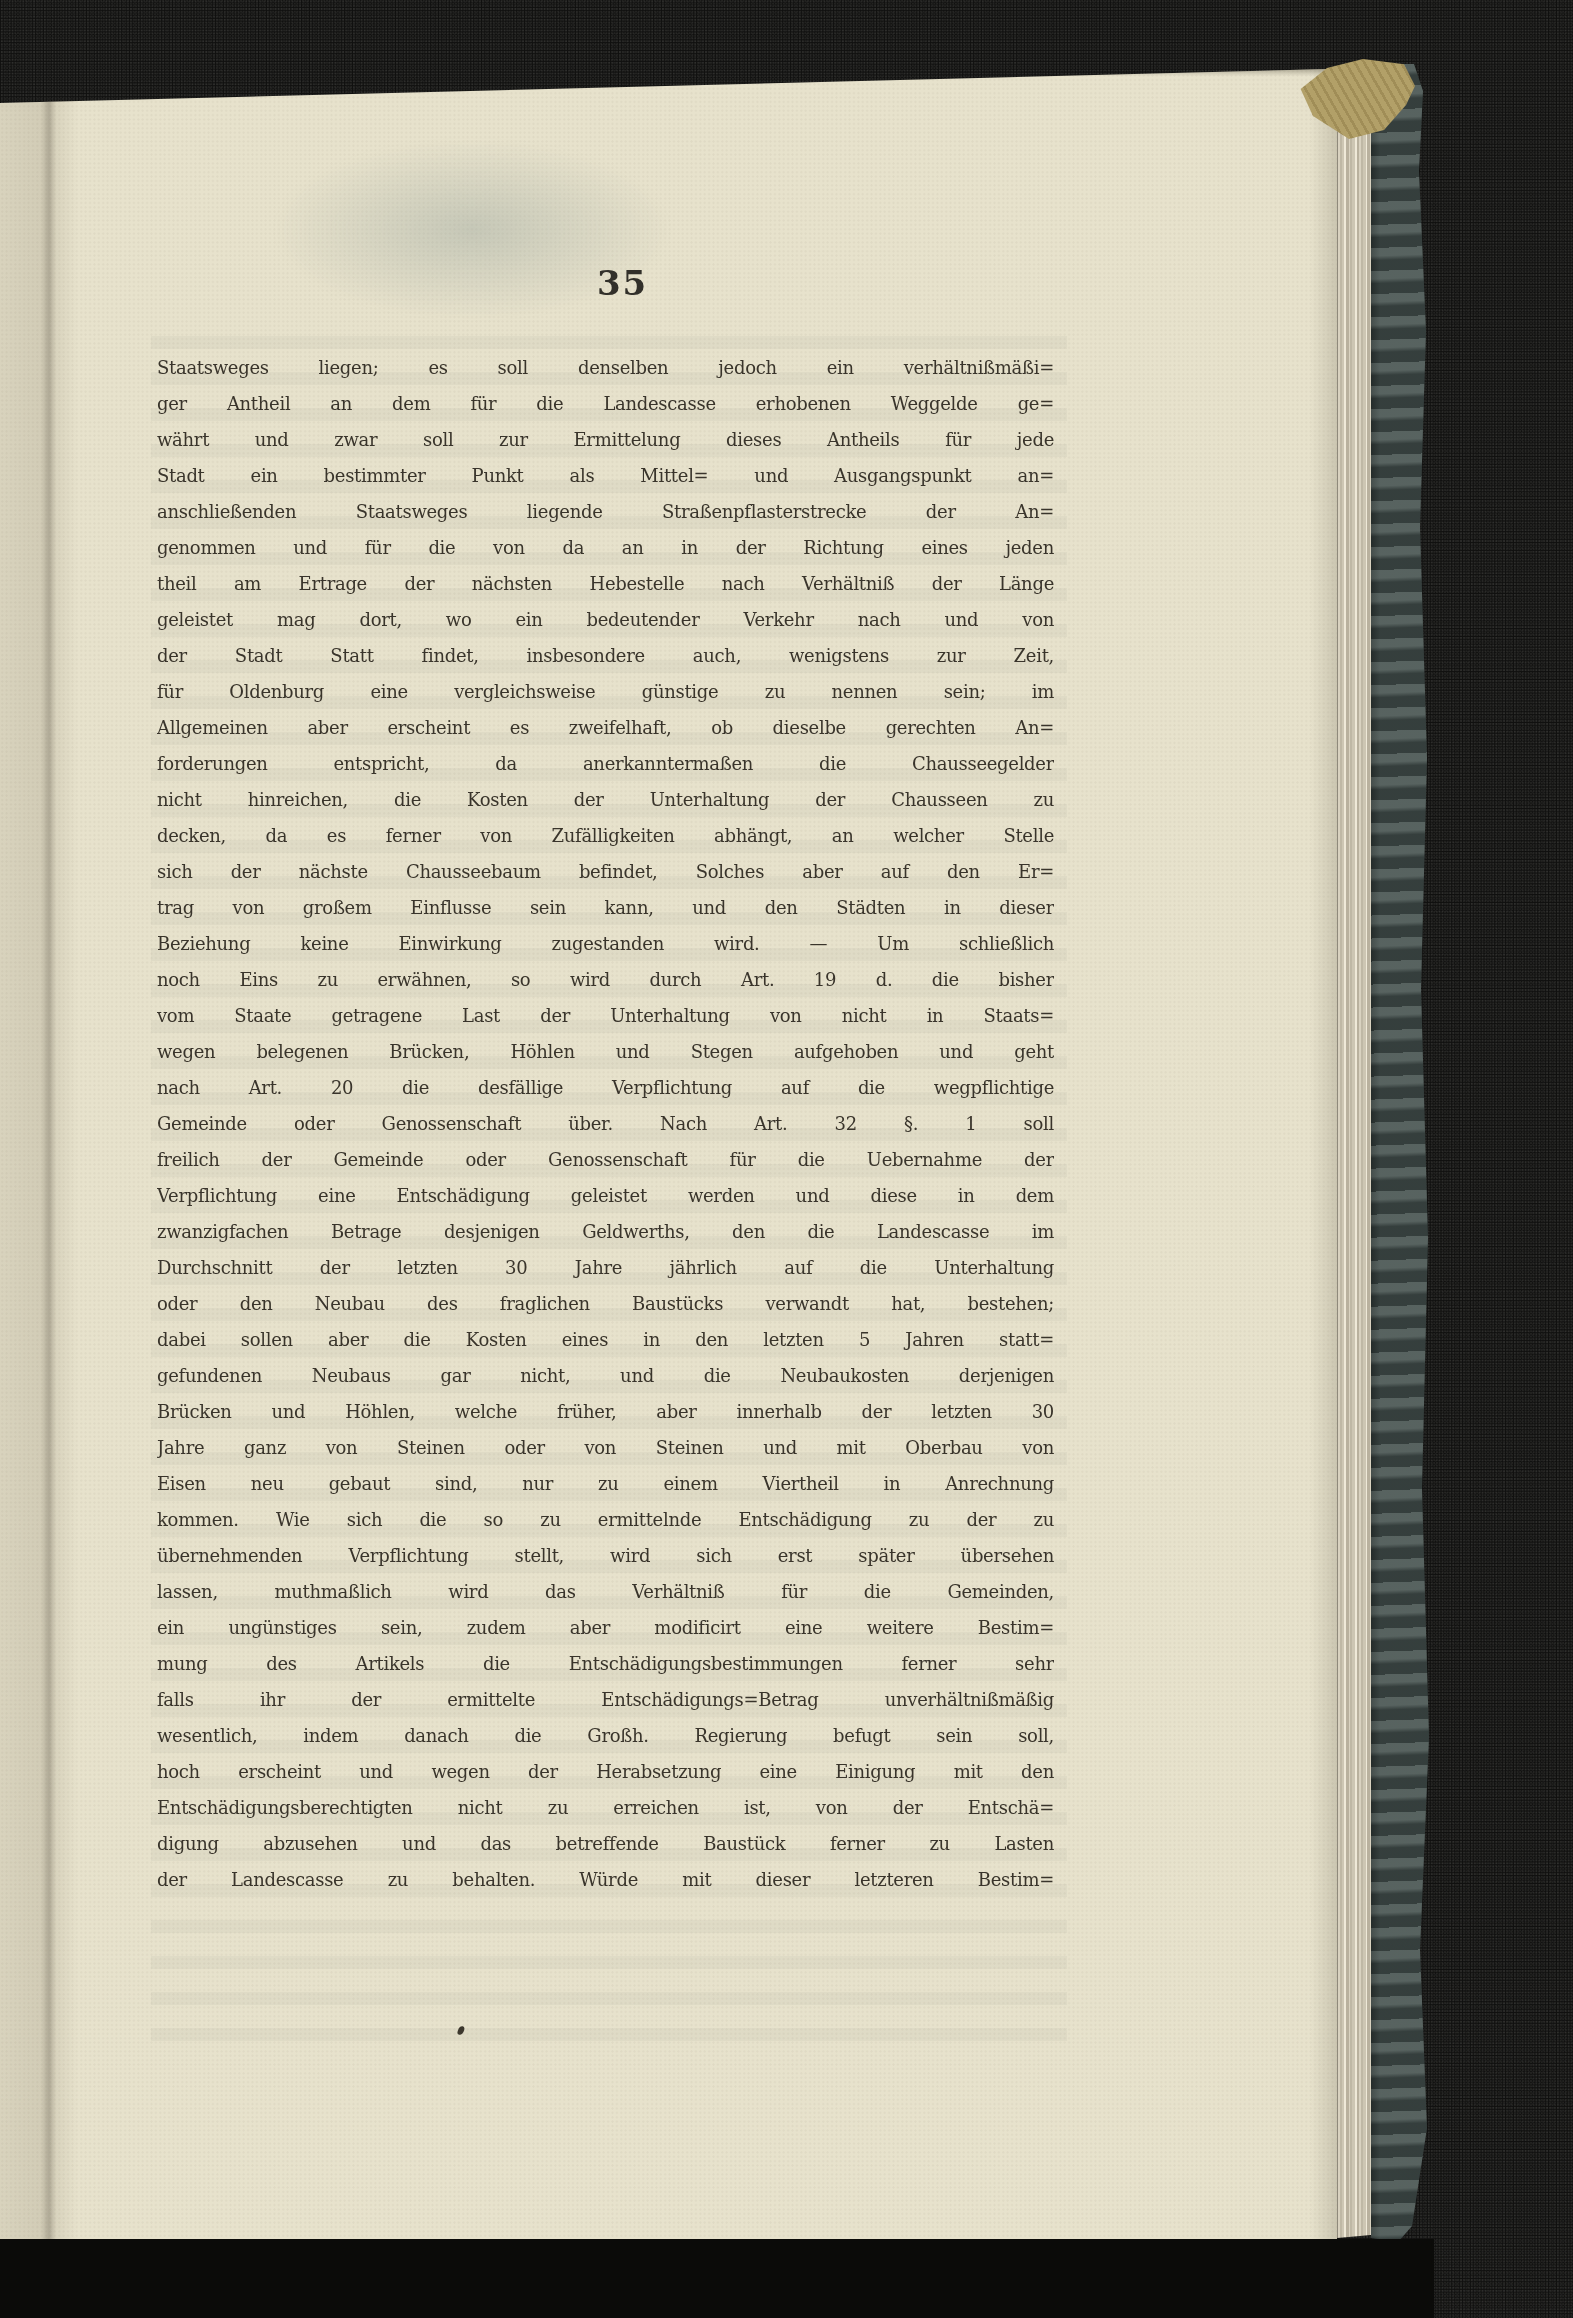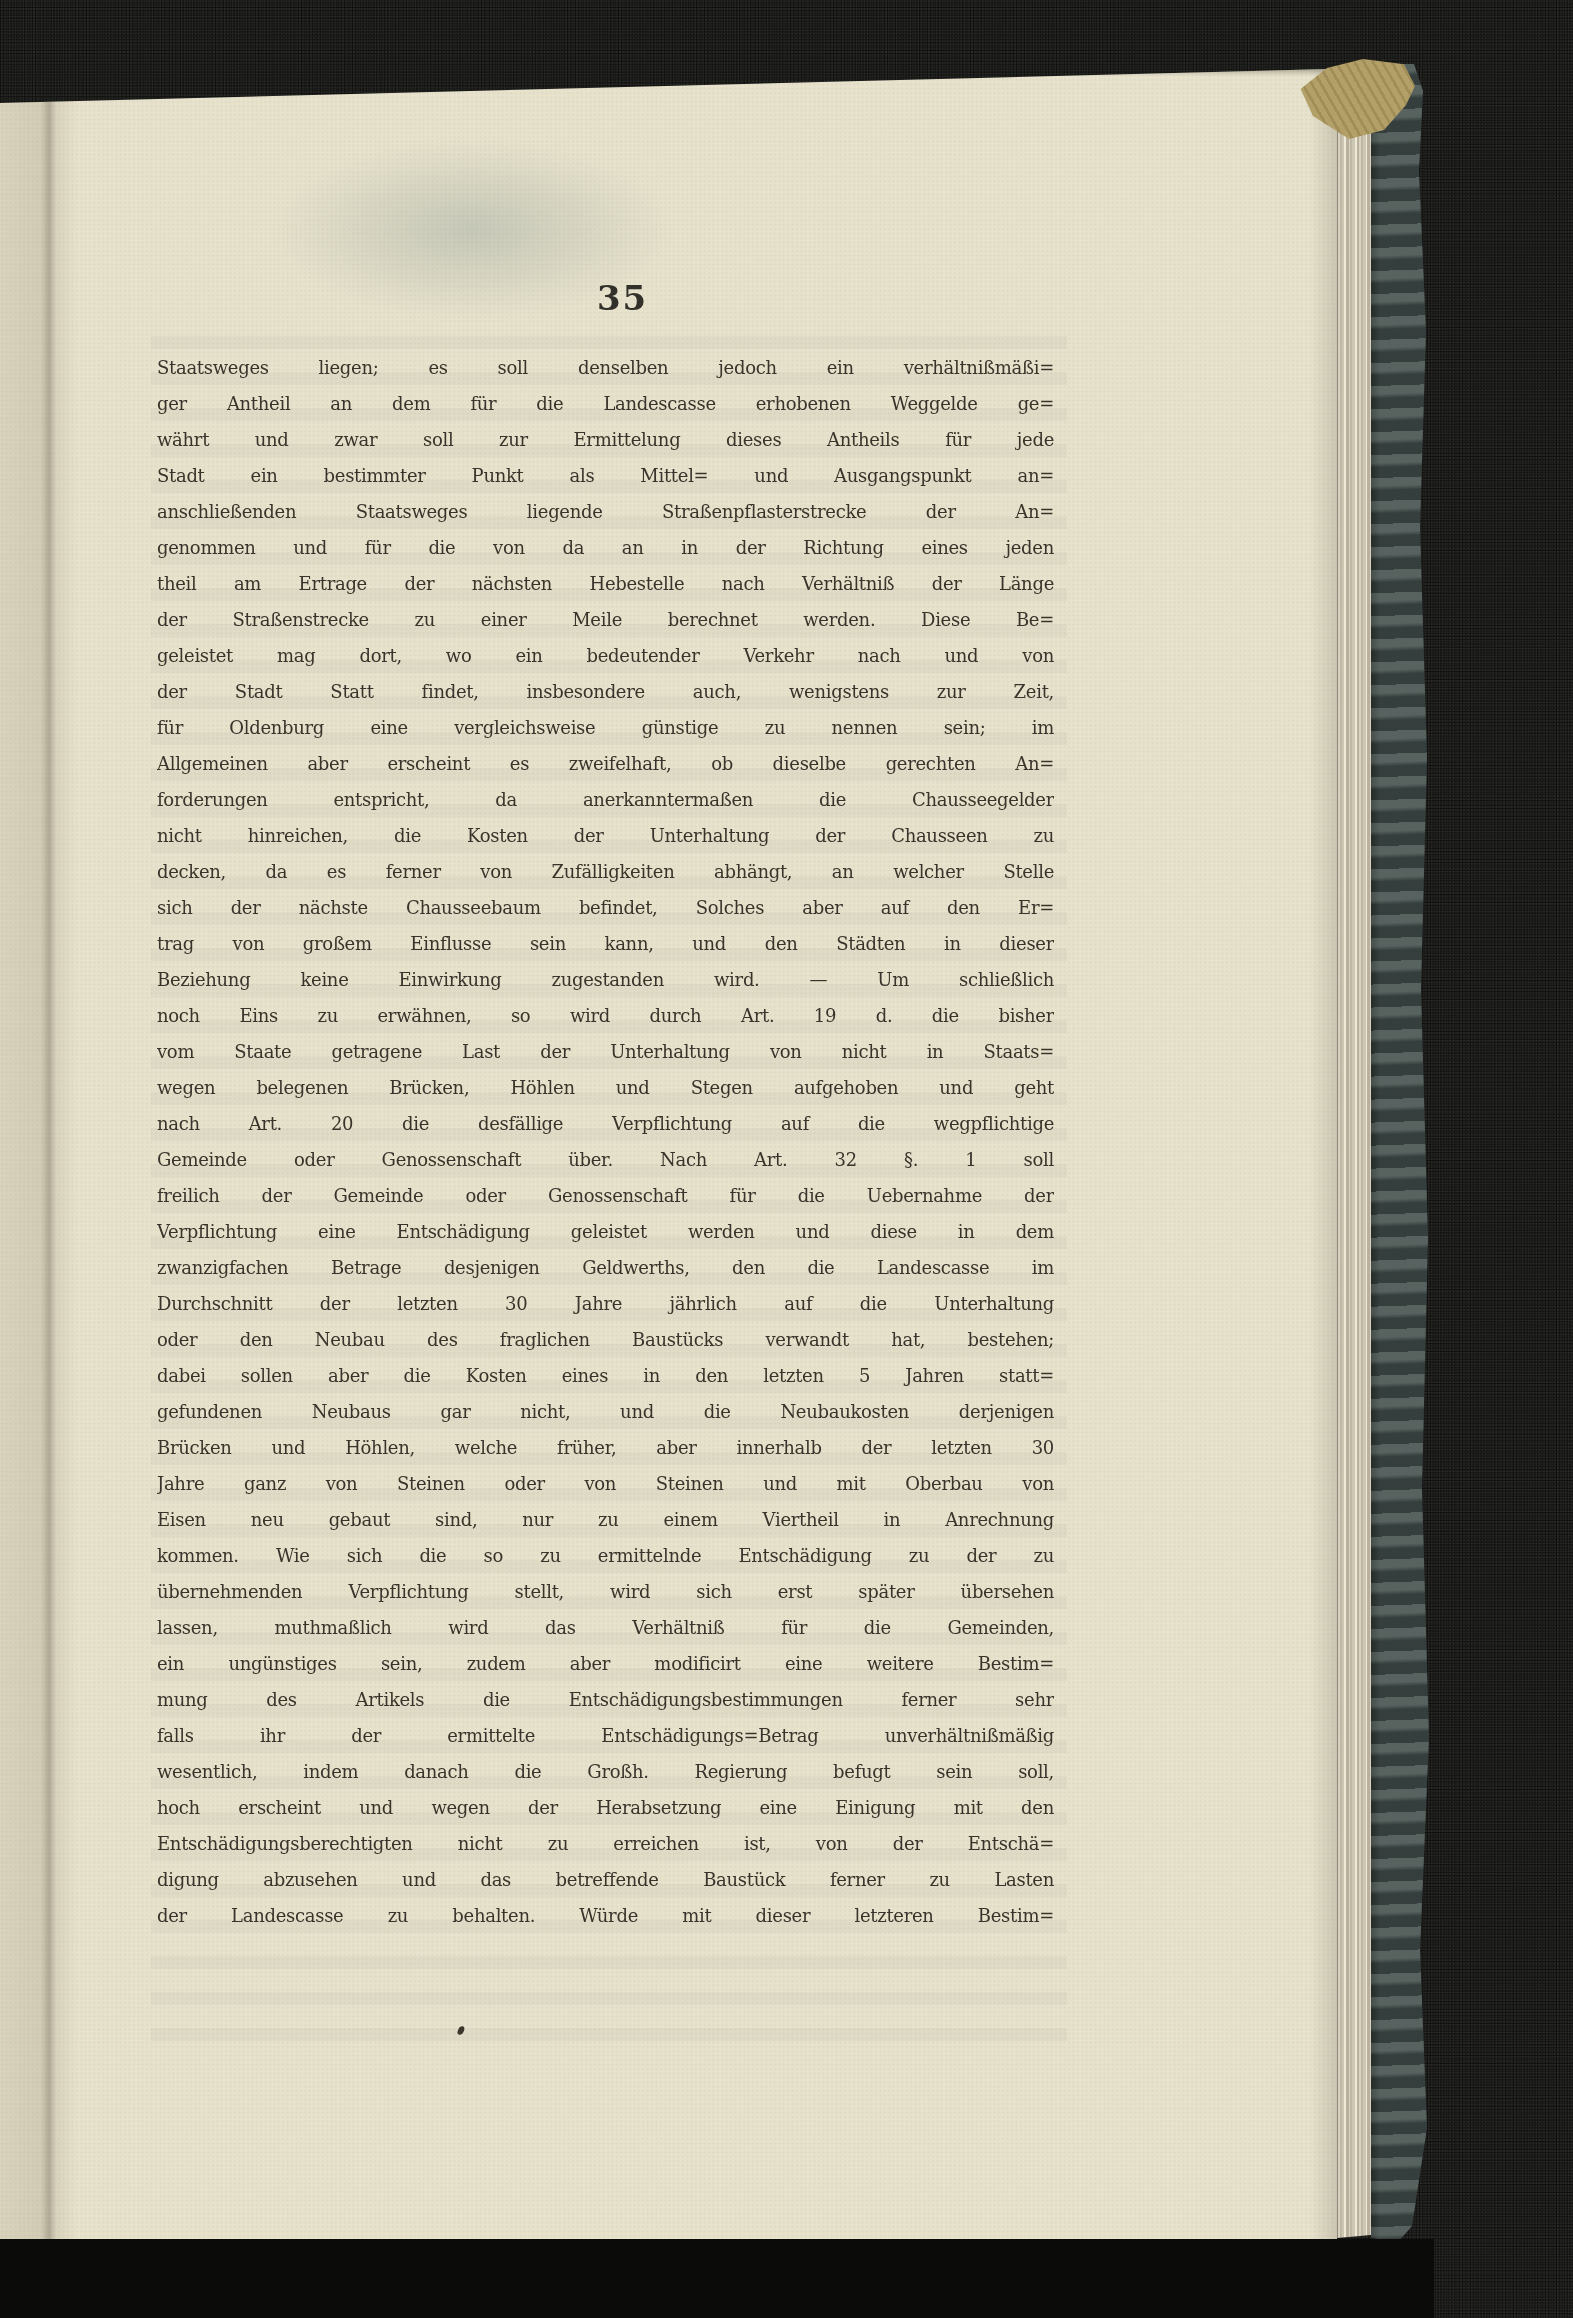--- a/index.html
+++ b/index.html
@@ -45,21 +45,21 @@
     position: absolute;
     left: 151px; top: 267px;
     width: 916px; height: 1717px;
     background: repeating-linear-gradient(180deg,
       rgba(124,130,120,0.075) 0px, rgba(124,130,120,0.075) 13.3px,
       rgba(124,130,120,0) 13.3px, rgba(124,130,120,0) 36px);
   }
 
   .page-number {
     position: absolute;
-    left: 569px; top: 211px;
+    left: 569px; top: 196px;
     width: 107px;
     text-align: center;
     font-weight: 700;
     font-size: 34px;
     line-height: 37px;
     letter-spacing: 1.8px;
     color: #32302a;
   }
 
   .text-block {
@@ -147,21 +147,20 @@
     <div class="page-number">35</div>
 
     <div class="text-block">
         <div class="line">Staatsweges liegen; es soll denselben jedoch ein verhältnißmäßi=</div>
         <div class="line">ger Antheil an dem für die Landescasse erhobenen Weggelde ge=</div>
         <div class="line">währt und zwar soll zur Ermittelung dieses Antheils für jede</div>
         <div class="line">Stadt ein bestimmter Punkt als Mittel= und Ausgangspunkt an=</div>
         <div class="line">anschließenden Staatsweges liegende Straßenpflasterstrecke der An=</div>
         <div class="line">genommen und für die von da an in der Richtung eines jeden</div>
         <div class="line">theil am Ertrage der nächsten Hebestelle nach Verhältniß der Länge</div>
-        <div class="line">der Straßenstrecke zu einer Meile berechnet werden. Diese Be=</div>
         <div class="line">geleistet mag dort, wo ein bedeutender Verkehr nach und von</div>
         <div class="line">der Stadt Statt findet, insbesondere auch, wenigstens zur Zeit,</div>
         <div class="line">für Oldenburg eine vergleichsweise günstige zu nennen sein; im</div>
         <div class="line">Allgemeinen aber erscheint es zweifelhaft, ob dieselbe gerechten An=</div>
         <div class="line">forderungen entspricht, da anerkanntermaßen die Chausseegelder</div>
         <div class="line">nicht hinreichen, die Kosten der Unterhaltung der Chausseen zu</div>
         <div class="line">decken, da es ferner von Zufälligkeiten abhängt, an welcher Stelle</div>
         <div class="line">sich der nächste Chausseebaum befindet, Solches aber auf den Er=</div>
         <div class="line">trag von großem Einflusse sein kann, und den Städten in dieser</div>
         <div class="line">Beziehung keine Einwirkung zugestanden wird. — Um schließlich</div>

